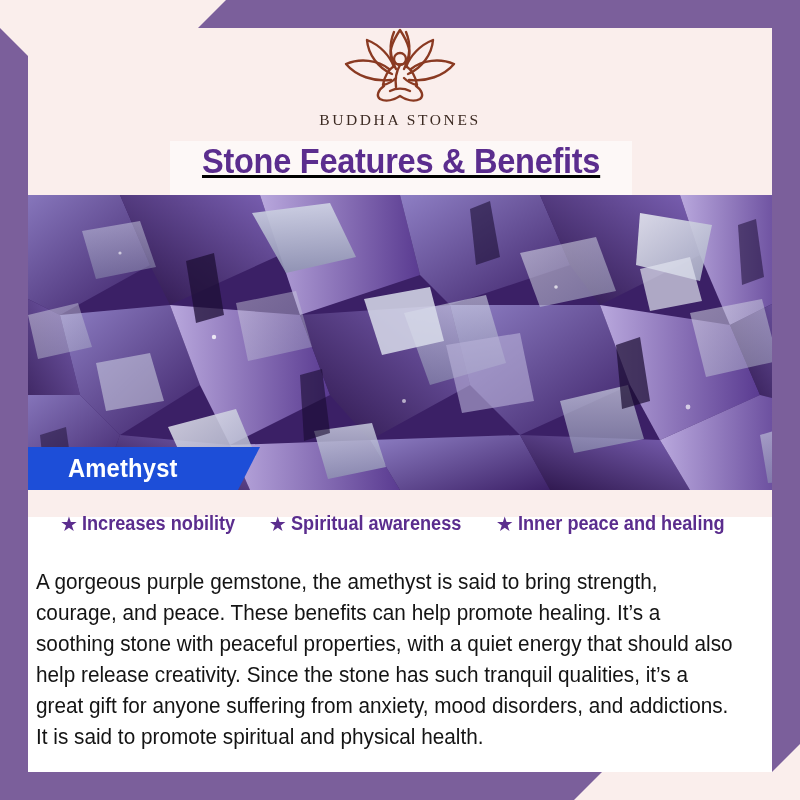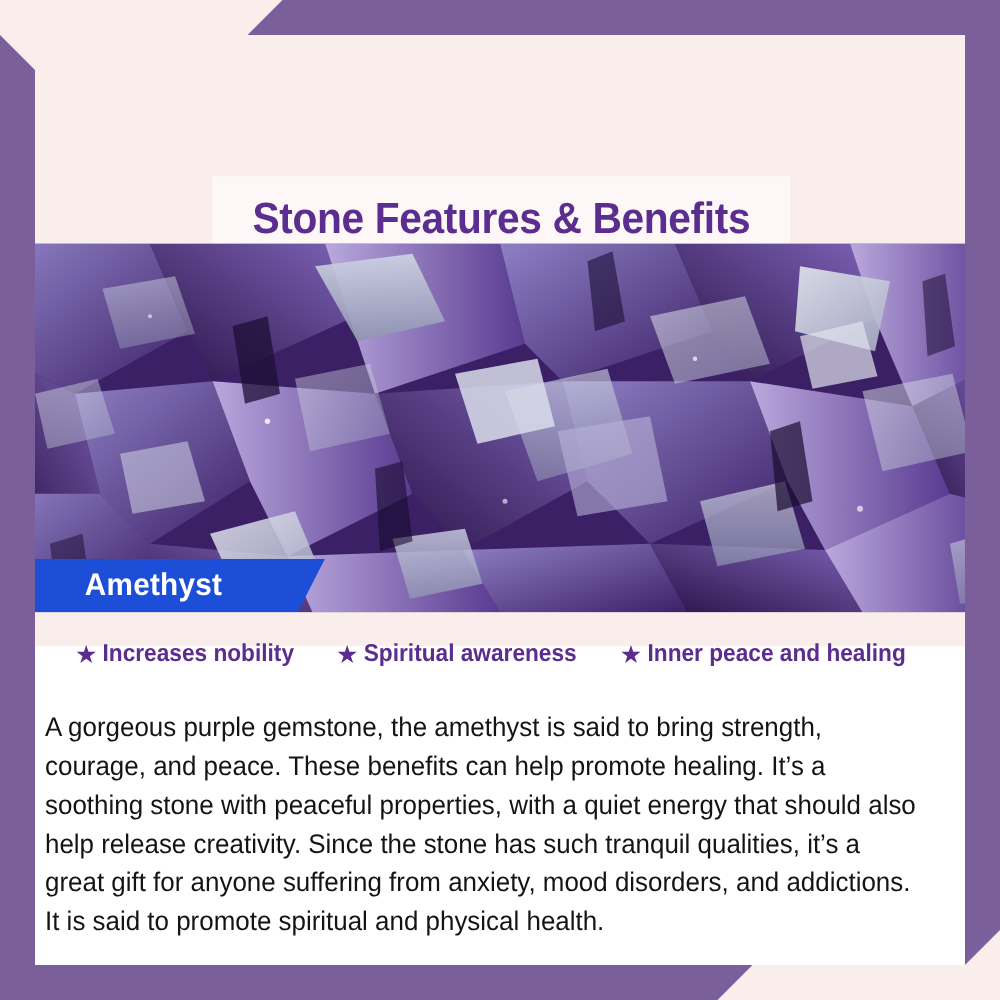--- a/index.html
+++ b/index.html
@@ -75,22 +75,23 @@
     font-weight: 400;
   }
 
   
   .title-band {
     position: absolute;
     left: 170px; top: 141px;
     width: 462px; height: 54px;
     background: #fdf8f7;
     display: flex;
-    align-items: flex-end;
+    align-items: flex-start;
     justify-content: center;
+    text-decoration: underline;
   }
   .title-text {
     font-family: "Liberation Sans Narrow", "Liberation Sans", sans-serif;
     font-size: 35px;
     font-weight: bold;
     color: #5b2d8e;
     letter-spacing: -0.3px;
     transform: scaleX(0.93);
     white-space: nowrap;
   }
@@ -187,20 +188,46 @@
     background: #faeeec;
   }
 </style>
 </head>
 <body>
 
 <div id="infographic">
 
   <div class="header">
 
+    <div class="logo-wrap">
+      <svg class="logo-mark" viewBox="0 0 132 84">
+        <g fill="none" stroke="#8a3a22" stroke-width="2.4" stroke-linecap="round" stroke-linejoin="round">
+
+          <path d="M57 56 C40 58 22 52 12 40 C26 34 44 36 55 45"></path>
+          <path d="M58 50 C44 44 34 30 33 16 C46 21 56 32 60 43"></path>
+          <path d="M62 45 C56 33 55 20 60 8"></path>
+
+          <path d="M75 56 C92 58 110 52 120 40 C106 34 88 36 77 45"></path>
+          <path d="M74 50 C88 44 98 30 99 16 C86 21 76 32 72 43"></path>
+          <path d="M70 45 C76 33 77 20 72 8"></path>
+
+          <path d="M66 6 C58 18 54 28 58 36 C61 42 71 42 74 36 C78 28 74 18 66 6 Z"></path>
+
+          <circle cx="66" cy="35" r="6"></circle>
+
+          <path d="M60 42 C54 46 50 54 49 61 C54 60 59 57 62 54"></path>
+          <path d="M72 42 C78 46 82 54 83 61 C78 60 73 57 70 54"></path>
+          <path d="M66 41 C62 48 61 56 62 63"></path>
+
+          <path d="M50 62 C44 66 42 72 46 75 C52 78 60 76 66 72 C72 76 80 78 86 75 C90 72 88 66 82 62"></path>
+          <path d="M56 67 C62 64 70 64 76 67"></path>
+        </g>
+      </svg>
+      <span class="logo-text">BUDDHA STONES</span>
+    </div>
 
     <div class="title-band">
       <span class="title-text">Stone Features &amp; Benefits</span>
     </div>
   </div>
 
   <div class="photo">
     <svg viewBox="0 0 800 295" preserveAspectRatio="none">
       <defs>
         <linearGradient id="gA" x1="0" y1="0" x2="1" y2="1">

